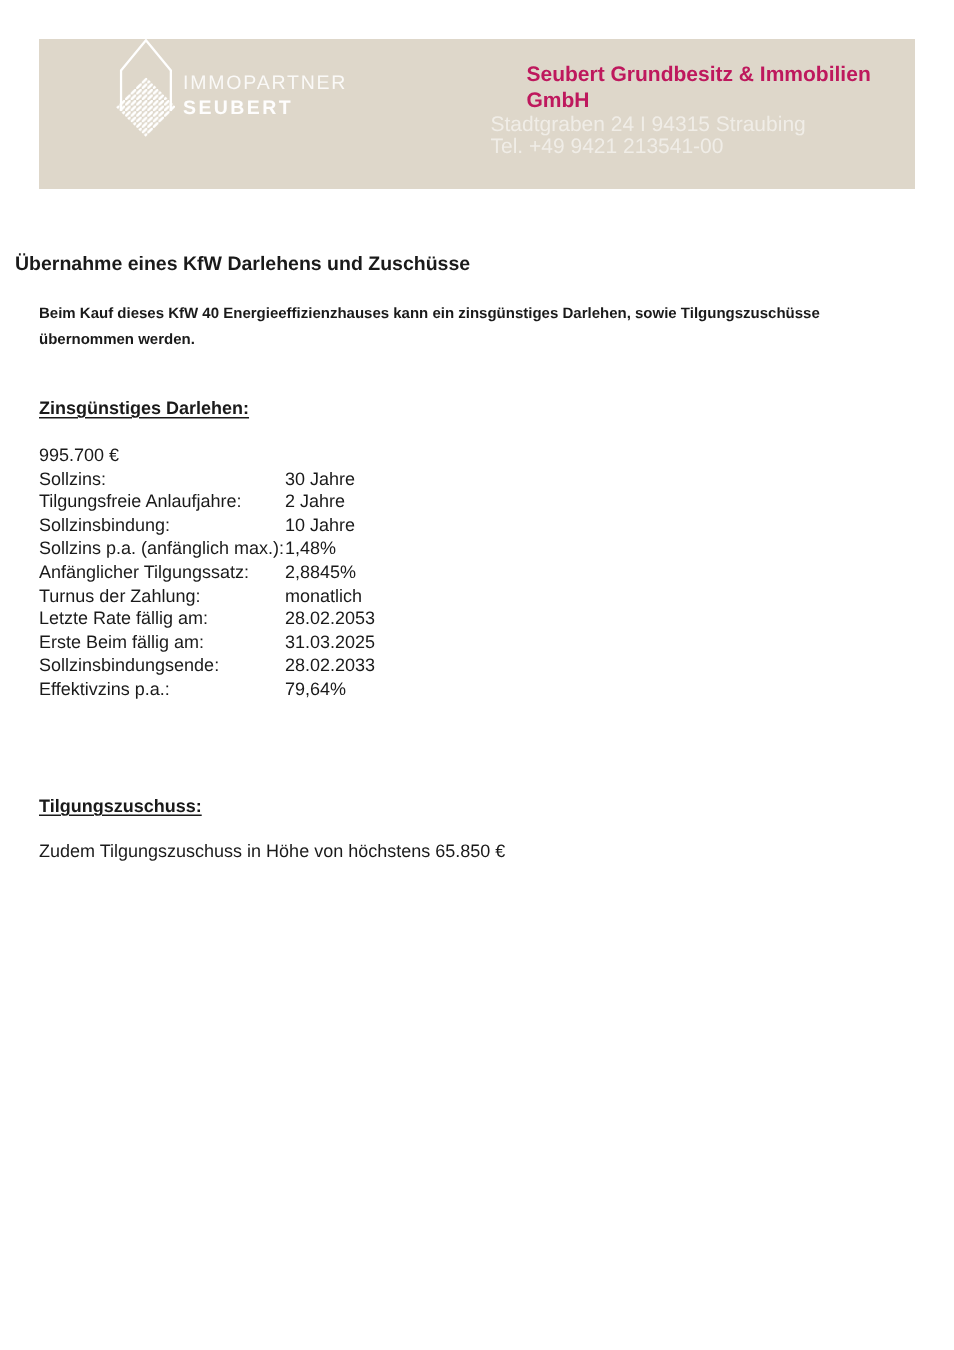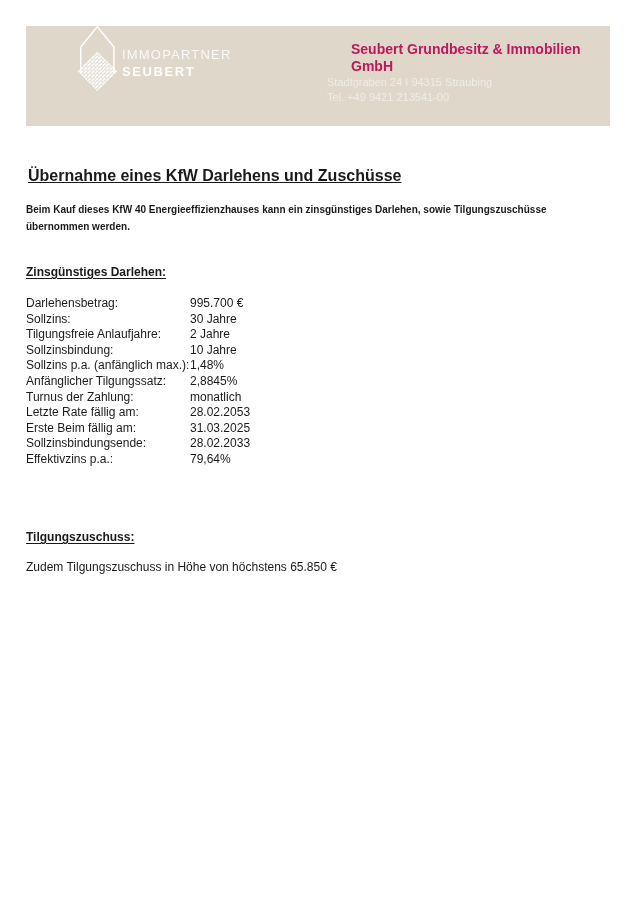--- a/index.html
+++ b/index.html
@@ -26,27 +26,27 @@
   }
   .wordmark .wm2{
     font-size:13px;letter-spacing:1.6px;color:rgba(255,255,255,0.95);
     font-weight:700;display:block;
   }
   .company-info{position:absolute;left:301px;top:15px;}
   .company-name{
     font-size:14px;font-weight:700;color:#be185d;line-height:17px;margin-left:24px;
   }
   .company-line{
-    font-size:11px;color:rgba(255,255,255,0.55);line-height:15px;
+    font-size:14px;color:rgba(255,255,255,0.55);line-height:15px;
   }
 
   
   .doc-title{
-    position:absolute;left:28px;top:168px;
-    font-size:16px;font-weight:700;line-height:16px;text-decoration:underline;
+    position:absolute;left:10px;top:168px;
+    font-size:13px;font-weight:700;line-height:16px;
   }
   .doc-intro{
     position:absolute;left:26px;top:201px;max-width:535px;
     font-size:10px;font-weight:700;line-height:17px;
   }
   .section-heading{
     position:absolute;left:26px;
     font-size:12px;font-weight:700;line-height:16px;
     text-decoration:underline;
     text-underline-offset:2px;
@@ -101,21 +101,20 @@
   </div>
 
   <div class="doc-title">Übernahme eines KfW Darlehens und Zuschüsse</div>
 
   <div class="doc-intro">Beim Kauf dieses KfW 40 Energieeffizienzhauses kann ein zinsgünstiges Darlehen, sowie Tilgungszuschüsse übernommen werden.</div>
 
   <div id="loan-heading" class="section-heading">Zinsgünstiges Darlehen:</div>
 
   <div class="loan-table">
       <div class="trow">
-        <span class="tlabel">Darlehensbetrag:</span>
         <span class="tvalue">995.700 €</span>
       </div>
       <div class="trow">
         <span class="tlabel">Sollzins:</span>
         <span class="tvalue">30 Jahre</span>
       </div>
       <div class="trow">
         <span class="tlabel">Tilgungsfreie Anlaufjahre:</span>
         <span class="tvalue">2 Jahre</span>
       </div>

